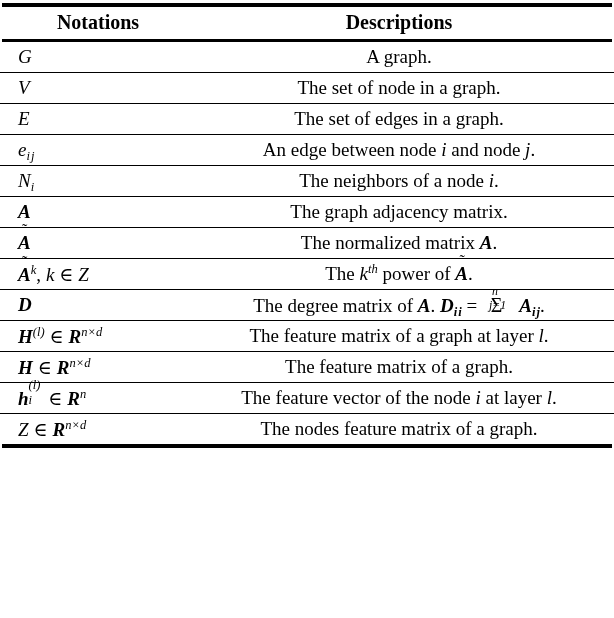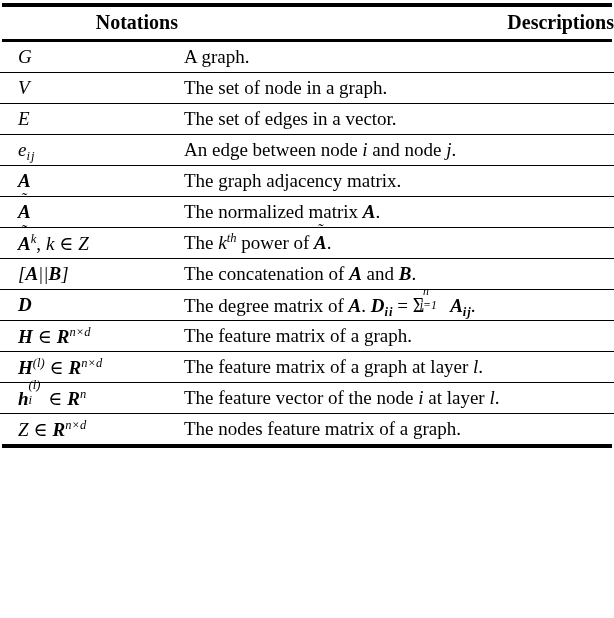--- a/index.html
+++ b/index.html
@@ -35,21 +35,21 @@
     margin: 0 0 0 2px;
   }
   .rule-mid {
     height: 3px;
     background: #000000;
     width: 610px;
     margin: 0 0 0 2px;
   }
 
   thead th {
-    text-align: right;
+    text-align: center;
     font-weight: bold;
     font-size: 20px;
     padding: 4px 0 5px 0;
     vertical-align: bottom;
   }
   th.notations-head { padding-left: 18px; }
   th.descriptions-head { padding-left: 6px; font-family: Liberation Serif, serif; }
 
   tbody tr td {
     border-top: 1.6px solid #000000;
@@ -59,20 +59,21 @@
     padding: 0;
   }
   tbody tr:first-child td { border-top: none; }
   td.cell-notation {
     padding-left: 18px;
     white-space: nowrap;
   }
   td.cell-description {
     padding-left: 6px;
     white-space: nowrap;
+    text-align: center;
   }
 
   
   .math { font-style: italic; }
   .mathb { font-style: italic; font-weight: bold; }
   .up { font-style: normal; }
   sub, sup {
     font-size: 0.66em;
     line-height: 0;
     font-style: italic;
@@ -177,65 +178,65 @@
       <td class="cell-description">A graph.</td>
     </tr>
 
     <tr>
       <td class="cell-notation"><span class="math">V</span></td>
       <td class="cell-description">The set of node in a graph.</td>
     </tr>
 
     <tr>
       <td class="cell-notation"><span class="math">E</span></td>
-      <td class="cell-description">The set of edges in a vector.</td>
+      <td class="cell-description">The set of edges in a graph.</td>
     </tr>
 
     <tr>
       <td class="cell-notation"><span class="math">e<sub>i j</sub></span></td>
       <td class="cell-description">An edge between node <span class="math">i</span> and node <span class="math">j</span>.</td>
     </tr>
 
+    <tr>
+      <td class="cell-notation"><span class="math">N<sub>i</sub></span></td>
+      <td class="cell-description">The neighbors of a node <span class="math">i</span>.</td>
+    </tr>
 
     <tr>
       <td class="cell-notation"><span class="mathb">A</span></td>
       <td class="cell-description">The graph adjacency matrix.</td>
     </tr>
 
     <tr>
       <td class="cell-notation"><span class="mathb tilde-wrap">A<span class="tilde-mark">˜</span></span></td>
       <td class="cell-description">The normalized matrix <span class="mathb">A</span>.</td>
     </tr>
 
     <tr>
       <td class="cell-notation"><span class="mathb tilde-wrap">A<span class="tilde-mark">˜</span></span><sup>k</sup><span class="up">,</span><span class="sp"></span><span class="math">k</span><span class="sp"></span><span class="up">∈</span><span class="sp"></span><span class="math">Z</span></td>
       <td class="cell-description">The <span class="math">k<sup>th</sup></span> power of <span class="mathb tilde-wrap">A<span class="tilde-mark">˜</span></span>.</td>
     </tr>
 
-    <tr>
-      <td class="cell-notation"><span class="math">[</span><span class="mathb">A</span><span class="math">||</span><span class="mathb">B</span><span class="math">]</span></td>
-      <td class="cell-description">The concatenation of <span class="mathb">A</span> and <span class="mathb">B</span>.</td>
-    </tr>
 
     <tr>
       <td class="cell-notation"><span class="mathb">D</span></td>
       <td class="cell-description">The degree matrix of <span class="mathb">A</span>. <span class="mathb">D<sub>i i</sub></span> <span class="up">=</span> <span class="sumstack"><span class="bigop">Σ</span><span class="sum-sup">n</span><span class="sum-sub">j=1</span></span><span class="sp-wide"></span><span class="mathb">A<sub>i j</sub></span>.</td>
     </tr>
 
 
     <tr>
+      <td class="cell-notation"><span class="mathb">H</span><sup>(l)</sup><span class="sp"></span><span class="up">∈</span><span class="sp"></span><span class="mathb">R</span><sup>n×d</sup></td>
+      <td class="cell-description">The feature matrix of a graph at layer <span class="math">l</span>.</td>
+    </tr>
+
+    <tr>
       <td class="cell-notation"><span class="mathb">H</span><span class="sp"></span><span class="up">∈</span><span class="sp"></span><span class="mathb">R</span><sup>n×d</sup></td>
       <td class="cell-description">The feature matrix of a graph.</td>
     </tr>
 
-    <tr>
-      <td class="cell-notation"><span class="mathb">H</span><sup>(l)</sup><span class="sp"></span><span class="up">∈</span><span class="sp"></span><span class="mathb">R</span><sup>n×d</sup></td>
-      <td class="cell-description">The feature matrix of a graph at layer <span class="math">l</span>.</td>
-    </tr>
-
 
     <tr>
       <td class="cell-notation"><span class="mathb">h</span><span class="stack"><span class="s-sup">(l)</span><span class="s-sub">i</span></span><span class="sp-wide"></span><span class="up">∈</span><span class="sp"></span><span class="mathb">R</span><sup>n</sup></td>
       <td class="cell-description">The feature vector of the node <span class="math">i</span> at layer <span class="math">l</span>.</td>
     </tr>
 
     <tr>
       <td class="cell-notation"><span class="math">Z</span><span class="sp"></span><span class="up">∈</span><span class="sp"></span><span class="mathb">R</span><sup>n×d</sup></td>
       <td class="cell-description">The nodes feature matrix of a graph.</td>
     </tr>

